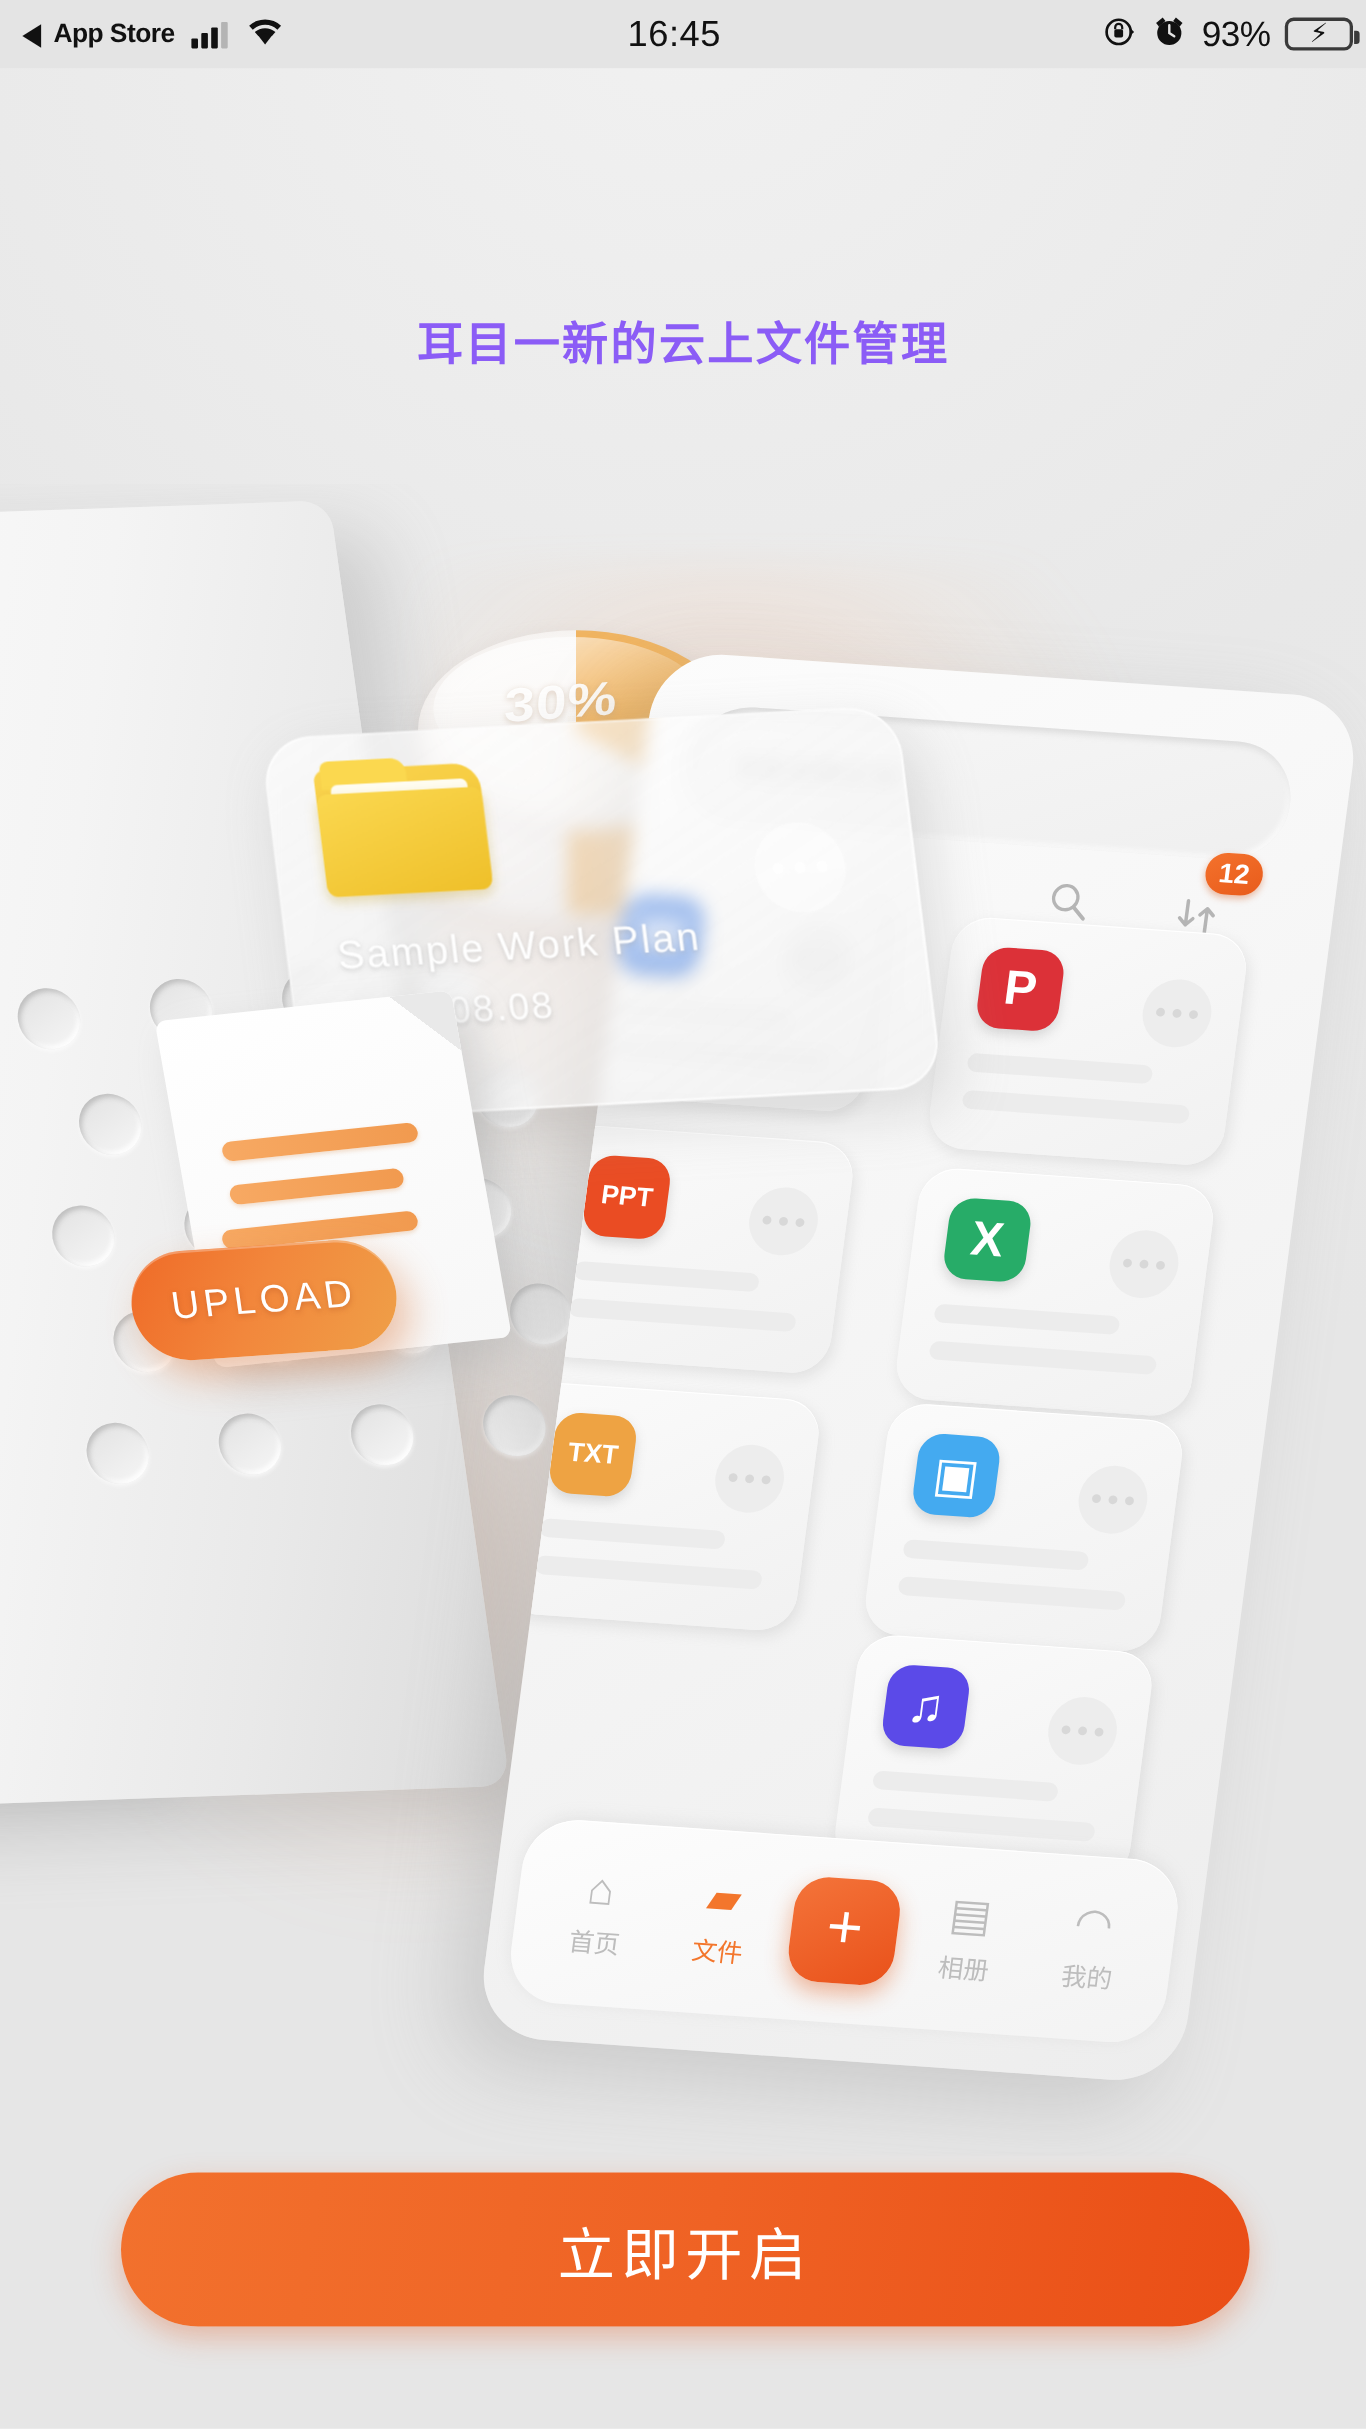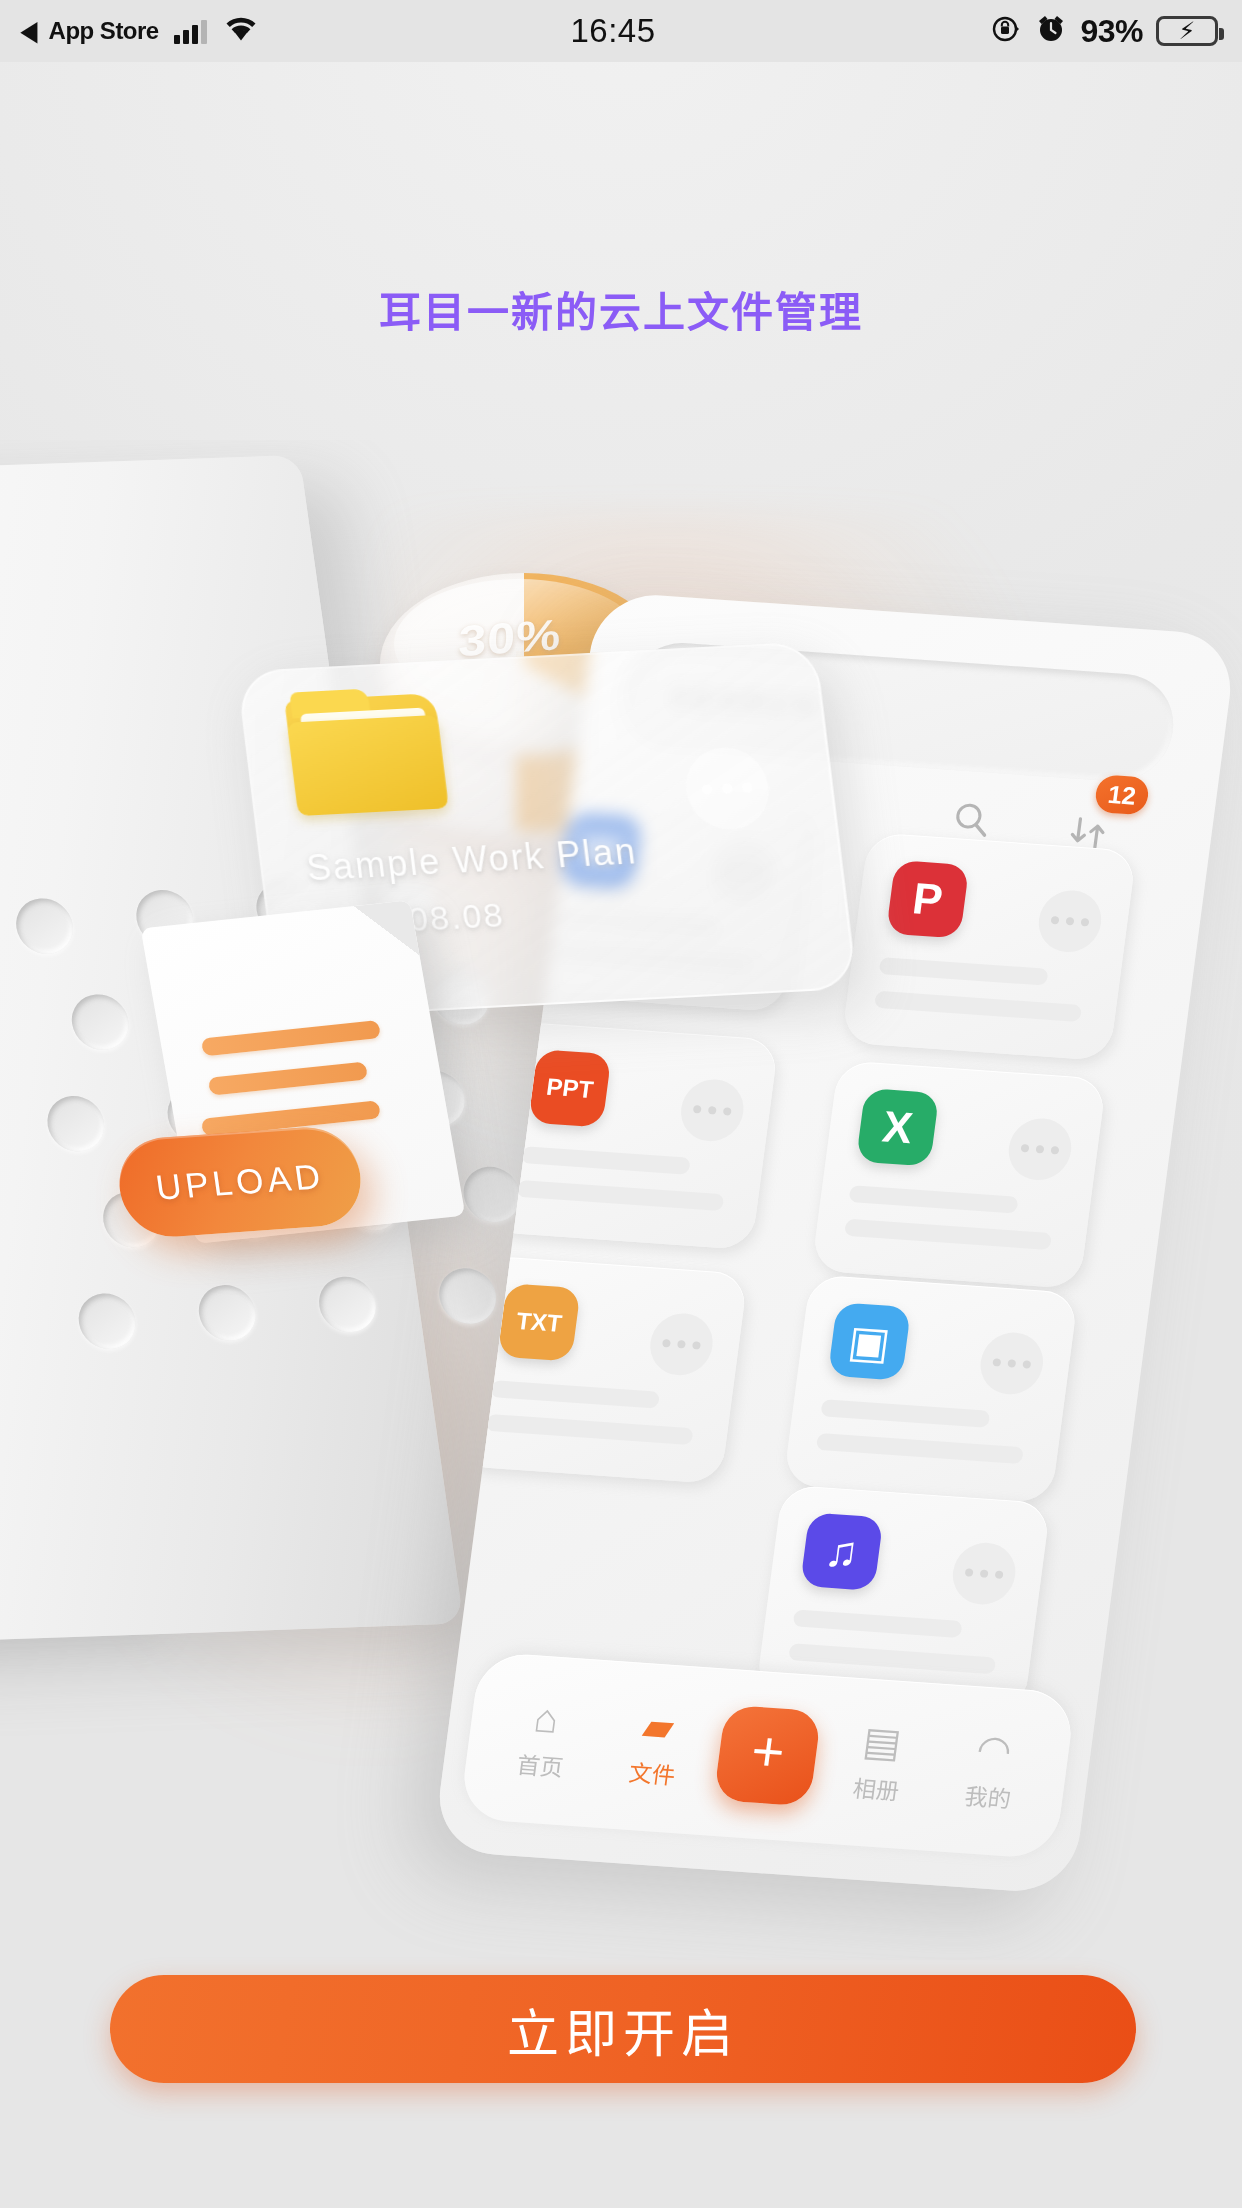--- a/index.html
+++ b/index.html
@@ -31,21 +31,21 @@
   .sb-signal i:nth-child(2){height:14px;}
   .sb-signal i:nth-child(3){height:19px;}
   .sb-signal i:nth-child(4){height:24px;background:#b4b4b4;}
   .sb-wifi{ margin-left:8px; display:block;}
   .sb-center{
     position:absolute; left:0; right:16px; text-align:center;
     font-size:33px; font-weight:400; letter-spacing:.5px;
   }
   .sb-right{
     margin-left:auto; display:flex; align-items:center; gap:13px;
-    padding-right:24px; position:relative; z-index:2;font-weight:bold;
+    padding-right:12px; position:relative; z-index:2;
   }
   .sb-pct{ font-size:32px; letter-spacing:-.5px; }
   .batt{
     width:62px;height:30px;border:3px solid #3a3a3a;border-radius:8px;
     position:relative; padding:3px;
   }
   .batt:after{
     content:""; position:absolute; right:-9px; top:9px;
     width:5px;height:12px;background:#3a3a3a;border-radius:0 3px 3px 0;
   }
@@ -283,21 +283,21 @@
     box-shadow:10px 16px 34px rgba(220,120,60,.42), inset 0 2px 0 rgba(255,255,255,.28);
     display:flex; align-items:center; justify-content:center;
   }
   .upload span{
     font-size:35px; font-weight:500; color:#fff; letter-spacing:4px;
     text-shadow:0 2px 5px rgba(190,90,40,.5);
   }
 
   
   .cta{
-    position:absolute; left:110px; top:1975px; width:1026px; height:108px;
+    position:absolute; left:110px; top:1975px; width:1026px; height:140px;
     border-radius:70px; border:none; cursor:pointer;
     background:linear-gradient(100deg,#f2712d 0%,#ef6224 52%,#ea4e16 100%);
     color:#fff; font-size:52px; font-weight:500; letter-spacing:6px;
     font-family:"Liberation Sans","DejaVu Sans",sans-serif;
     box-shadow:0 10px 26px rgba(225,90,35,.34);
     z-index:40;
   }
 </style>
 </head>
 <body>

